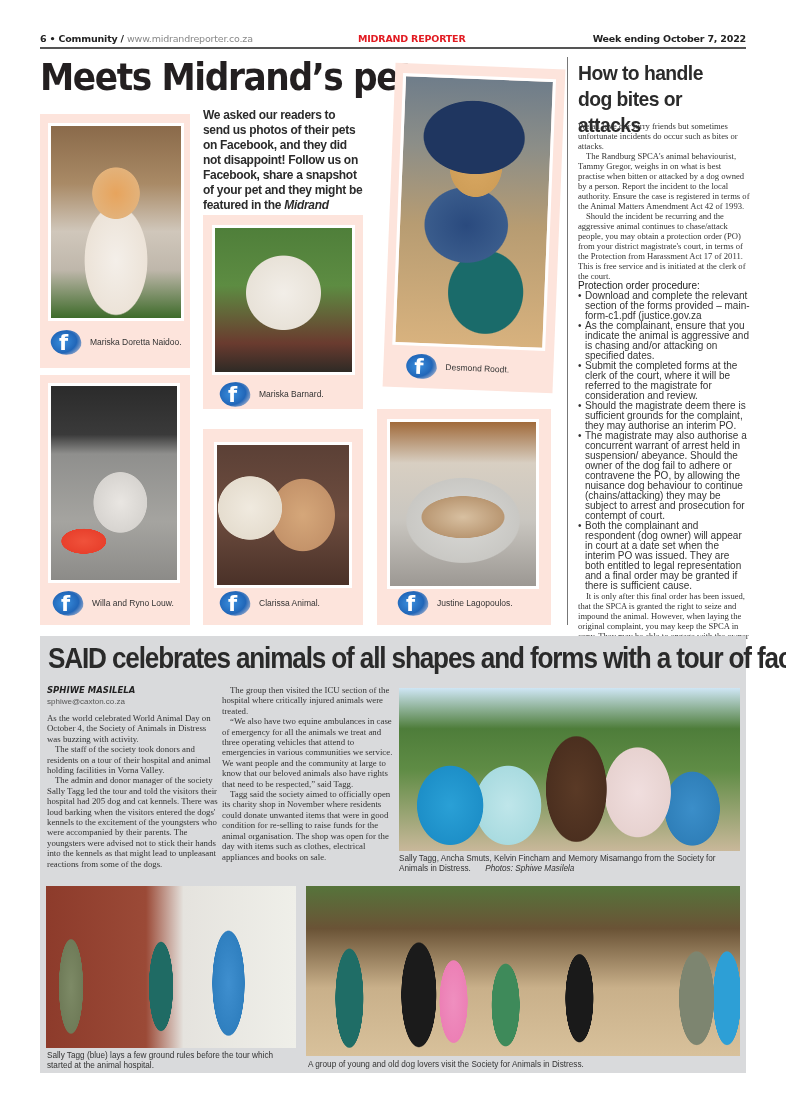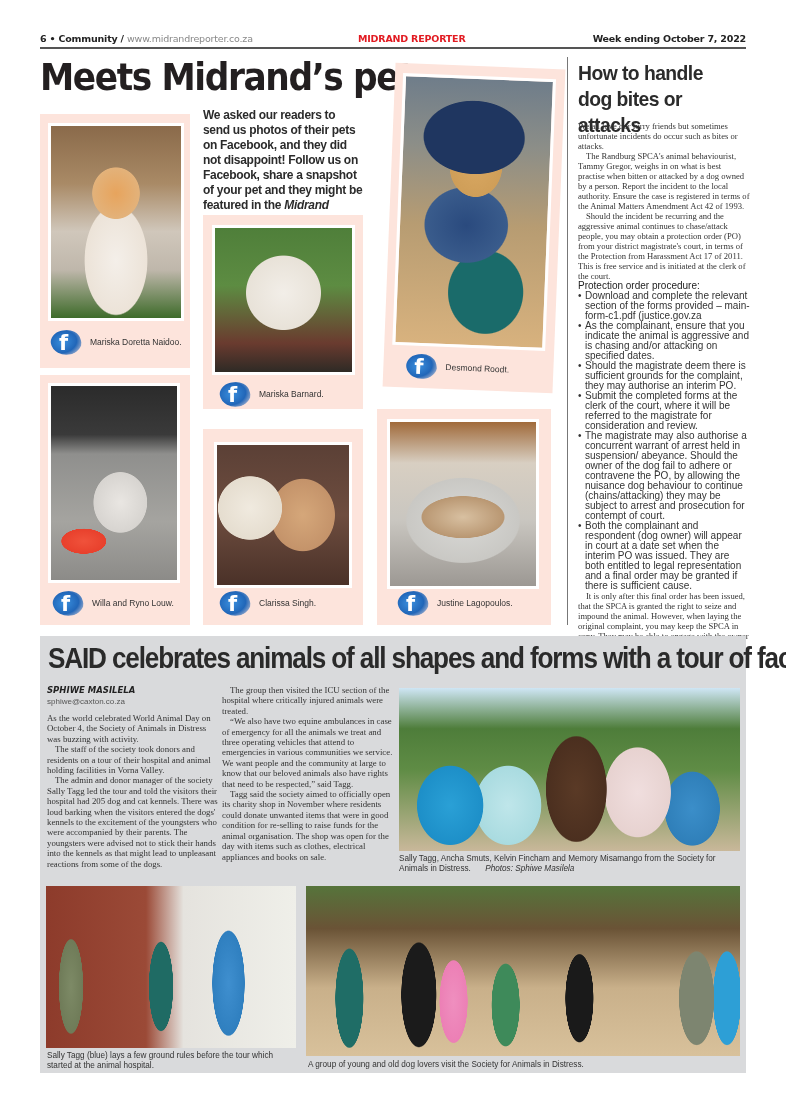--- a/index.html
+++ b/index.html
@@ -158,21 +158,21 @@
   </div>
 </div>
 
 <div class="card" style="left:203px;top:429px;width:160px;height:196px;">
   <div class="photo ph-dogs" style="left:11px;top:13px;width:138px;height:146px;"></div>
   <div class="credit" style="left:16px;top:160px;">
     <span class="fb">
         <span class="splash"></span>
         <span class="f">f</span>
       </span>
-    <span>Clarissa Singh.</span>
+    <span>Clarissa Animal.</span>
   </div>
 </div>
 
 <div class="card" style="left:377px;top:409px;width:174px;height:216px;">
   <div class="photo ph-sleep" style="left:10px;top:10px;width:152px;height:170px;"></div>
   <div class="credit" style="left:20px;top:180px;">
     <span class="fb">
         <span class="splash"></span>
         <span class="f">f</span>
       </span>
@@ -183,22 +183,22 @@
 <div class="col-rule"></div>
 <h2 class="bites-title">How to handle dog bites or attacks</h2>
 <div class="bites-body">
   <p class="first">We all love our furry friends but sometimes unfortunate incidents do occur such as bites or attacks.</p>
   <p>The Randburg SPCA's animal behaviourist, Tammy Gregor, weighs in on what is best practise when bitten or attacked by a dog owned by a person. Report the incident to the local authority.  Ensure the case is registered in terms of the Animal Matters Amendment Act 42 of 1993.</p>
   <p>Should the incident be recurring and the aggressive animal continues to chase/attack people, you may obtain a protection order (PO) from your district magistrate's court, in terms of the Protection from Harassment Act 17 of 2011. This is free service and is initiated at the clerk of the court.</p>
   <h4>Protection order procedure:</h4>
   <ul>
     <li>Download and complete the relevant section of the forms provided – main-form-c1.pdf (justice.gov.za</li>
     <li>As the complainant, ensure that you indicate the animal is aggressive and is chasing and/or attacking on specified dates.</li>
+    <li>Submit the completed forms at the clerk of the court, where it will be referred to the magistrate for consideration and review.</li>
     <li>Should the magistrate deem there is sufficient grounds for the complaint, they may authorise an interim PO.</li>
-    <li>Submit the completed forms at the clerk of the court, where it will be referred to the magistrate for consideration and review.</li>
     <li>The magistrate may also authorise a concurrent warrant of arrest held in suspension/ abeyance. Should the owner of the dog fail to adhere or contravene the PO, by allowing the nuisance dog behaviour to continue (chains/attacking) they may be subject to arrest and prosecution for contempt of court.</li>
     <li>Both the complainant and respondent (dog owner) will appear in court at a date set when the interim PO was issued. They are both entitled to legal representation and a final order may be granted if there is sufficient cause.</li>
   </ul>
   <p>It is only after this final order has been issued, that the SPCA is granted the right to seize and impound the animal. However, when laying the original complaint, you may keep the SPCA in copy. They may be able to engage with the owner and persuade the owner to relinquish ownership before another incident occurs.</p>
 </div>
 
 <div class="said">
   <h2 class="said-title">SAID celebrates animals of all shapes and forms with a tour of facility</h2>
   <div class="byline">SPHIWE MASILELA</div>
   <div class="email">sphiwe@caxton.co.za</div>

